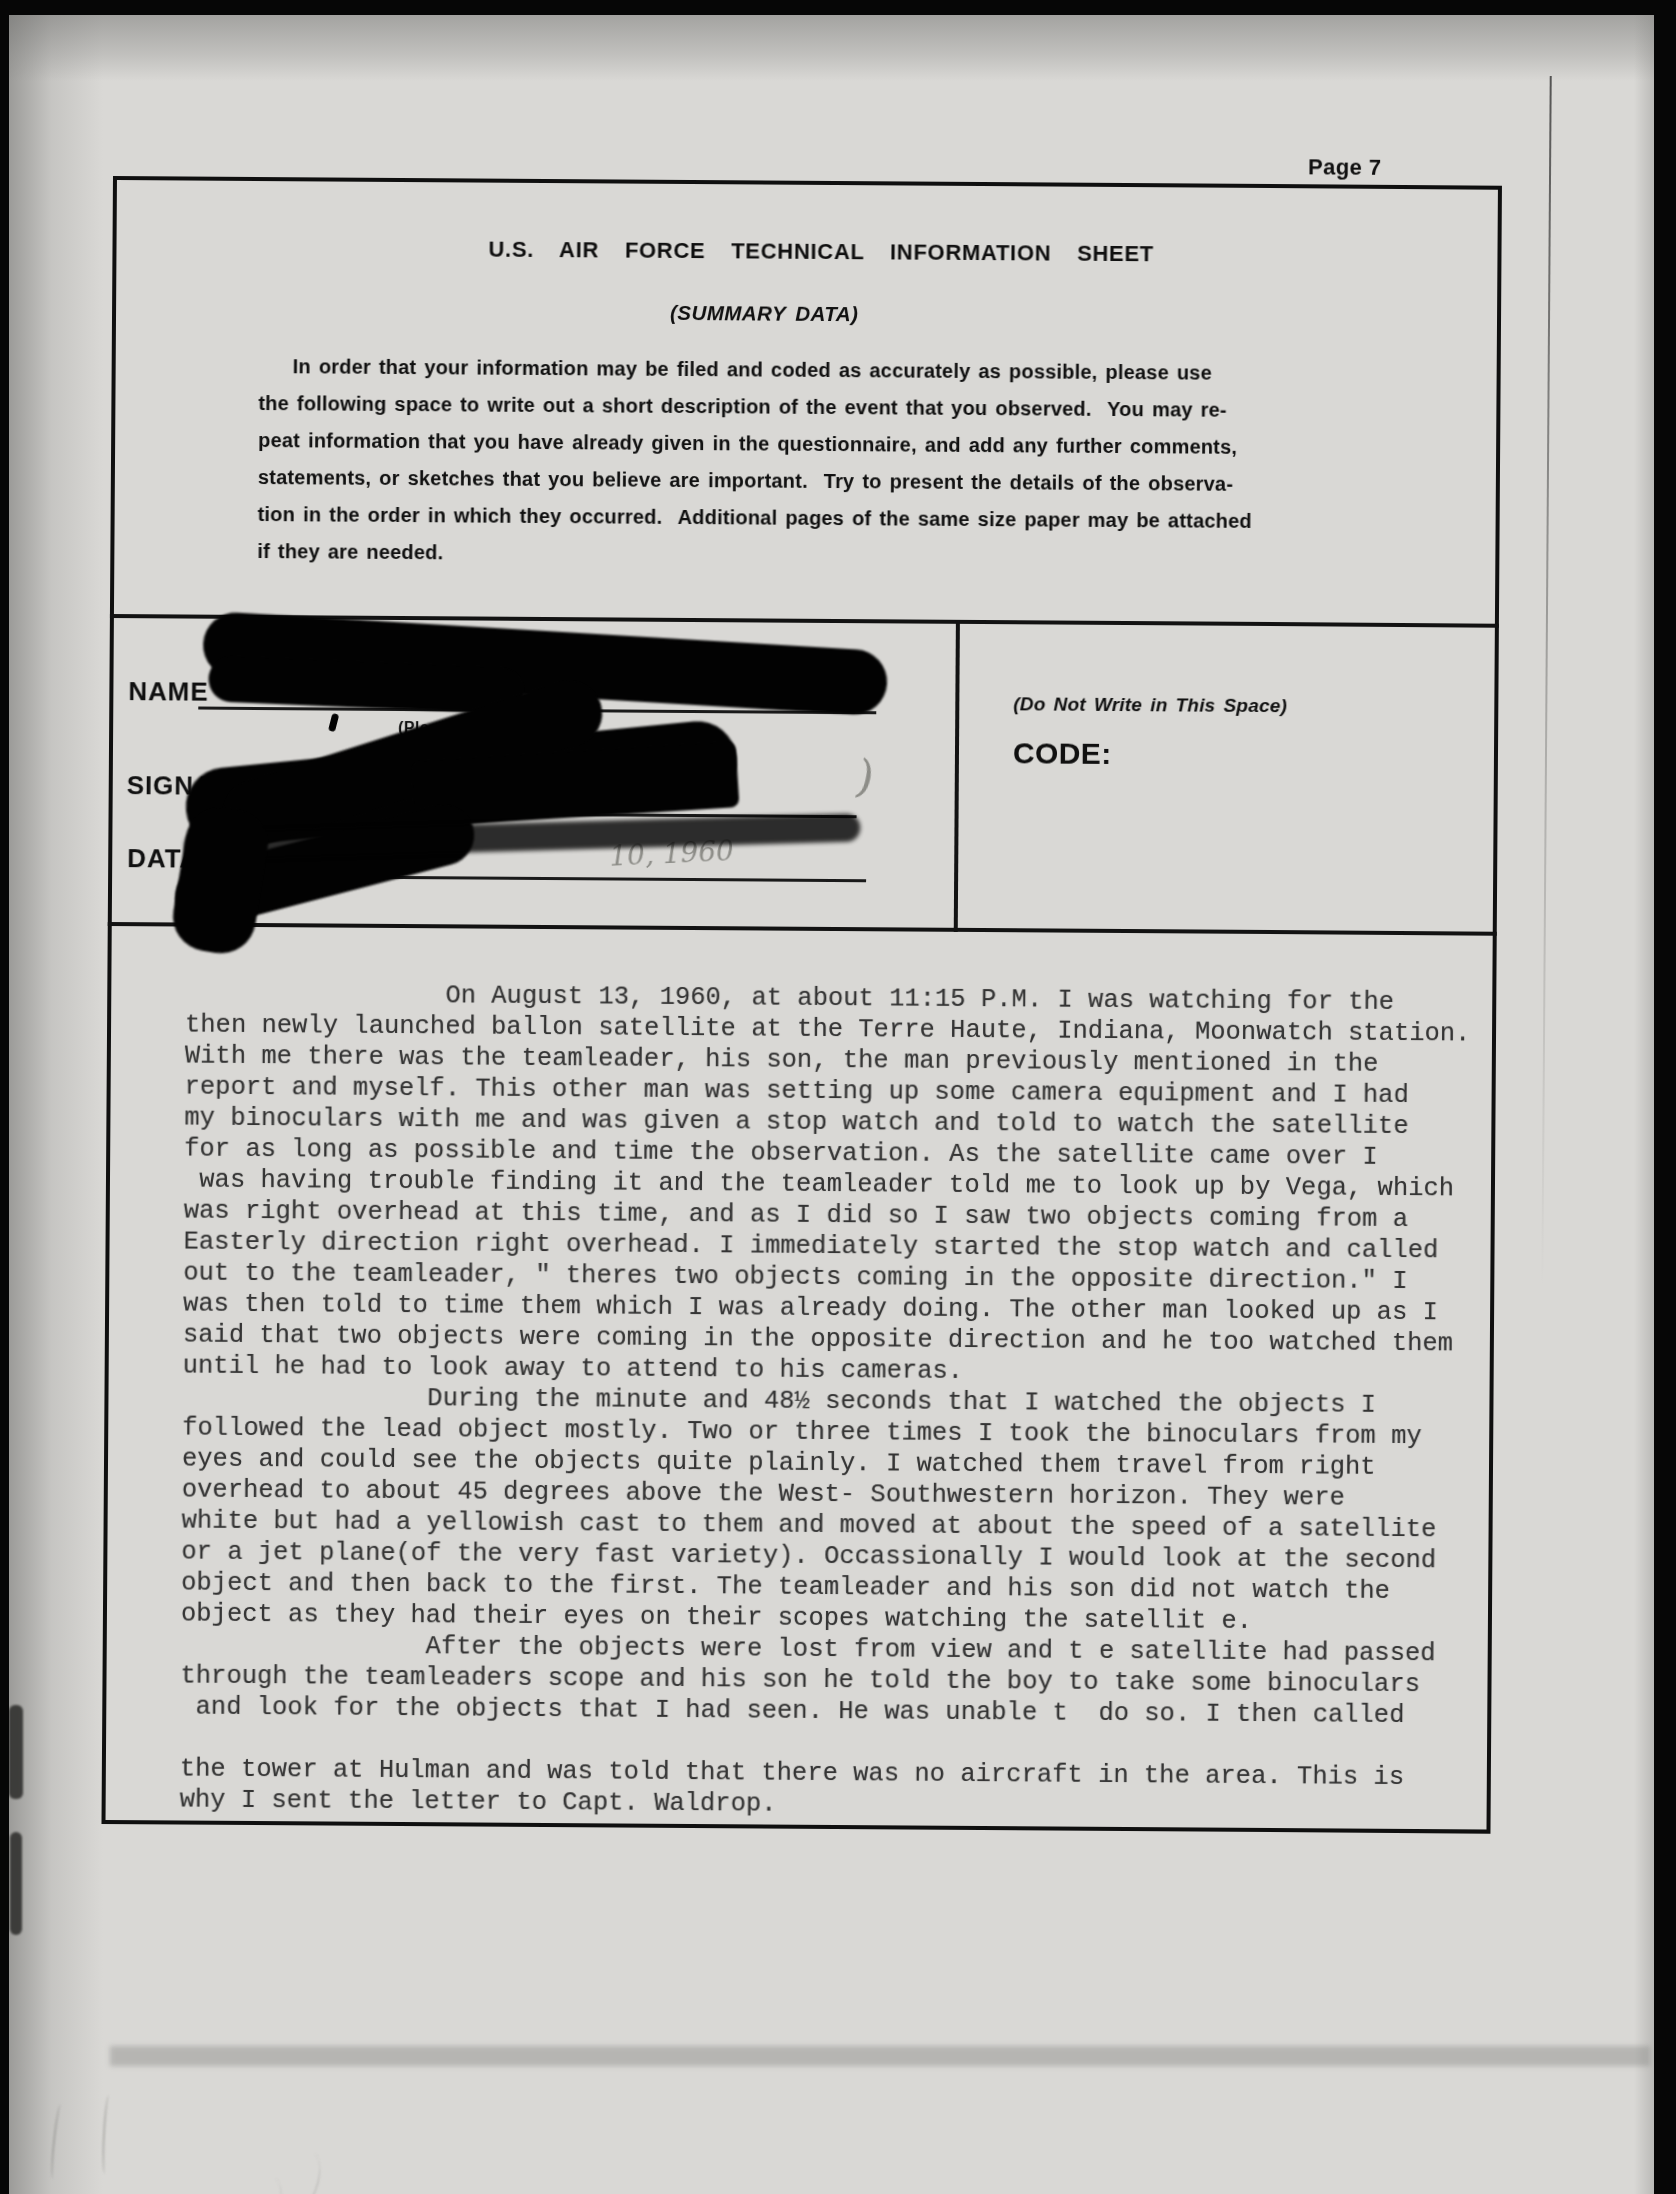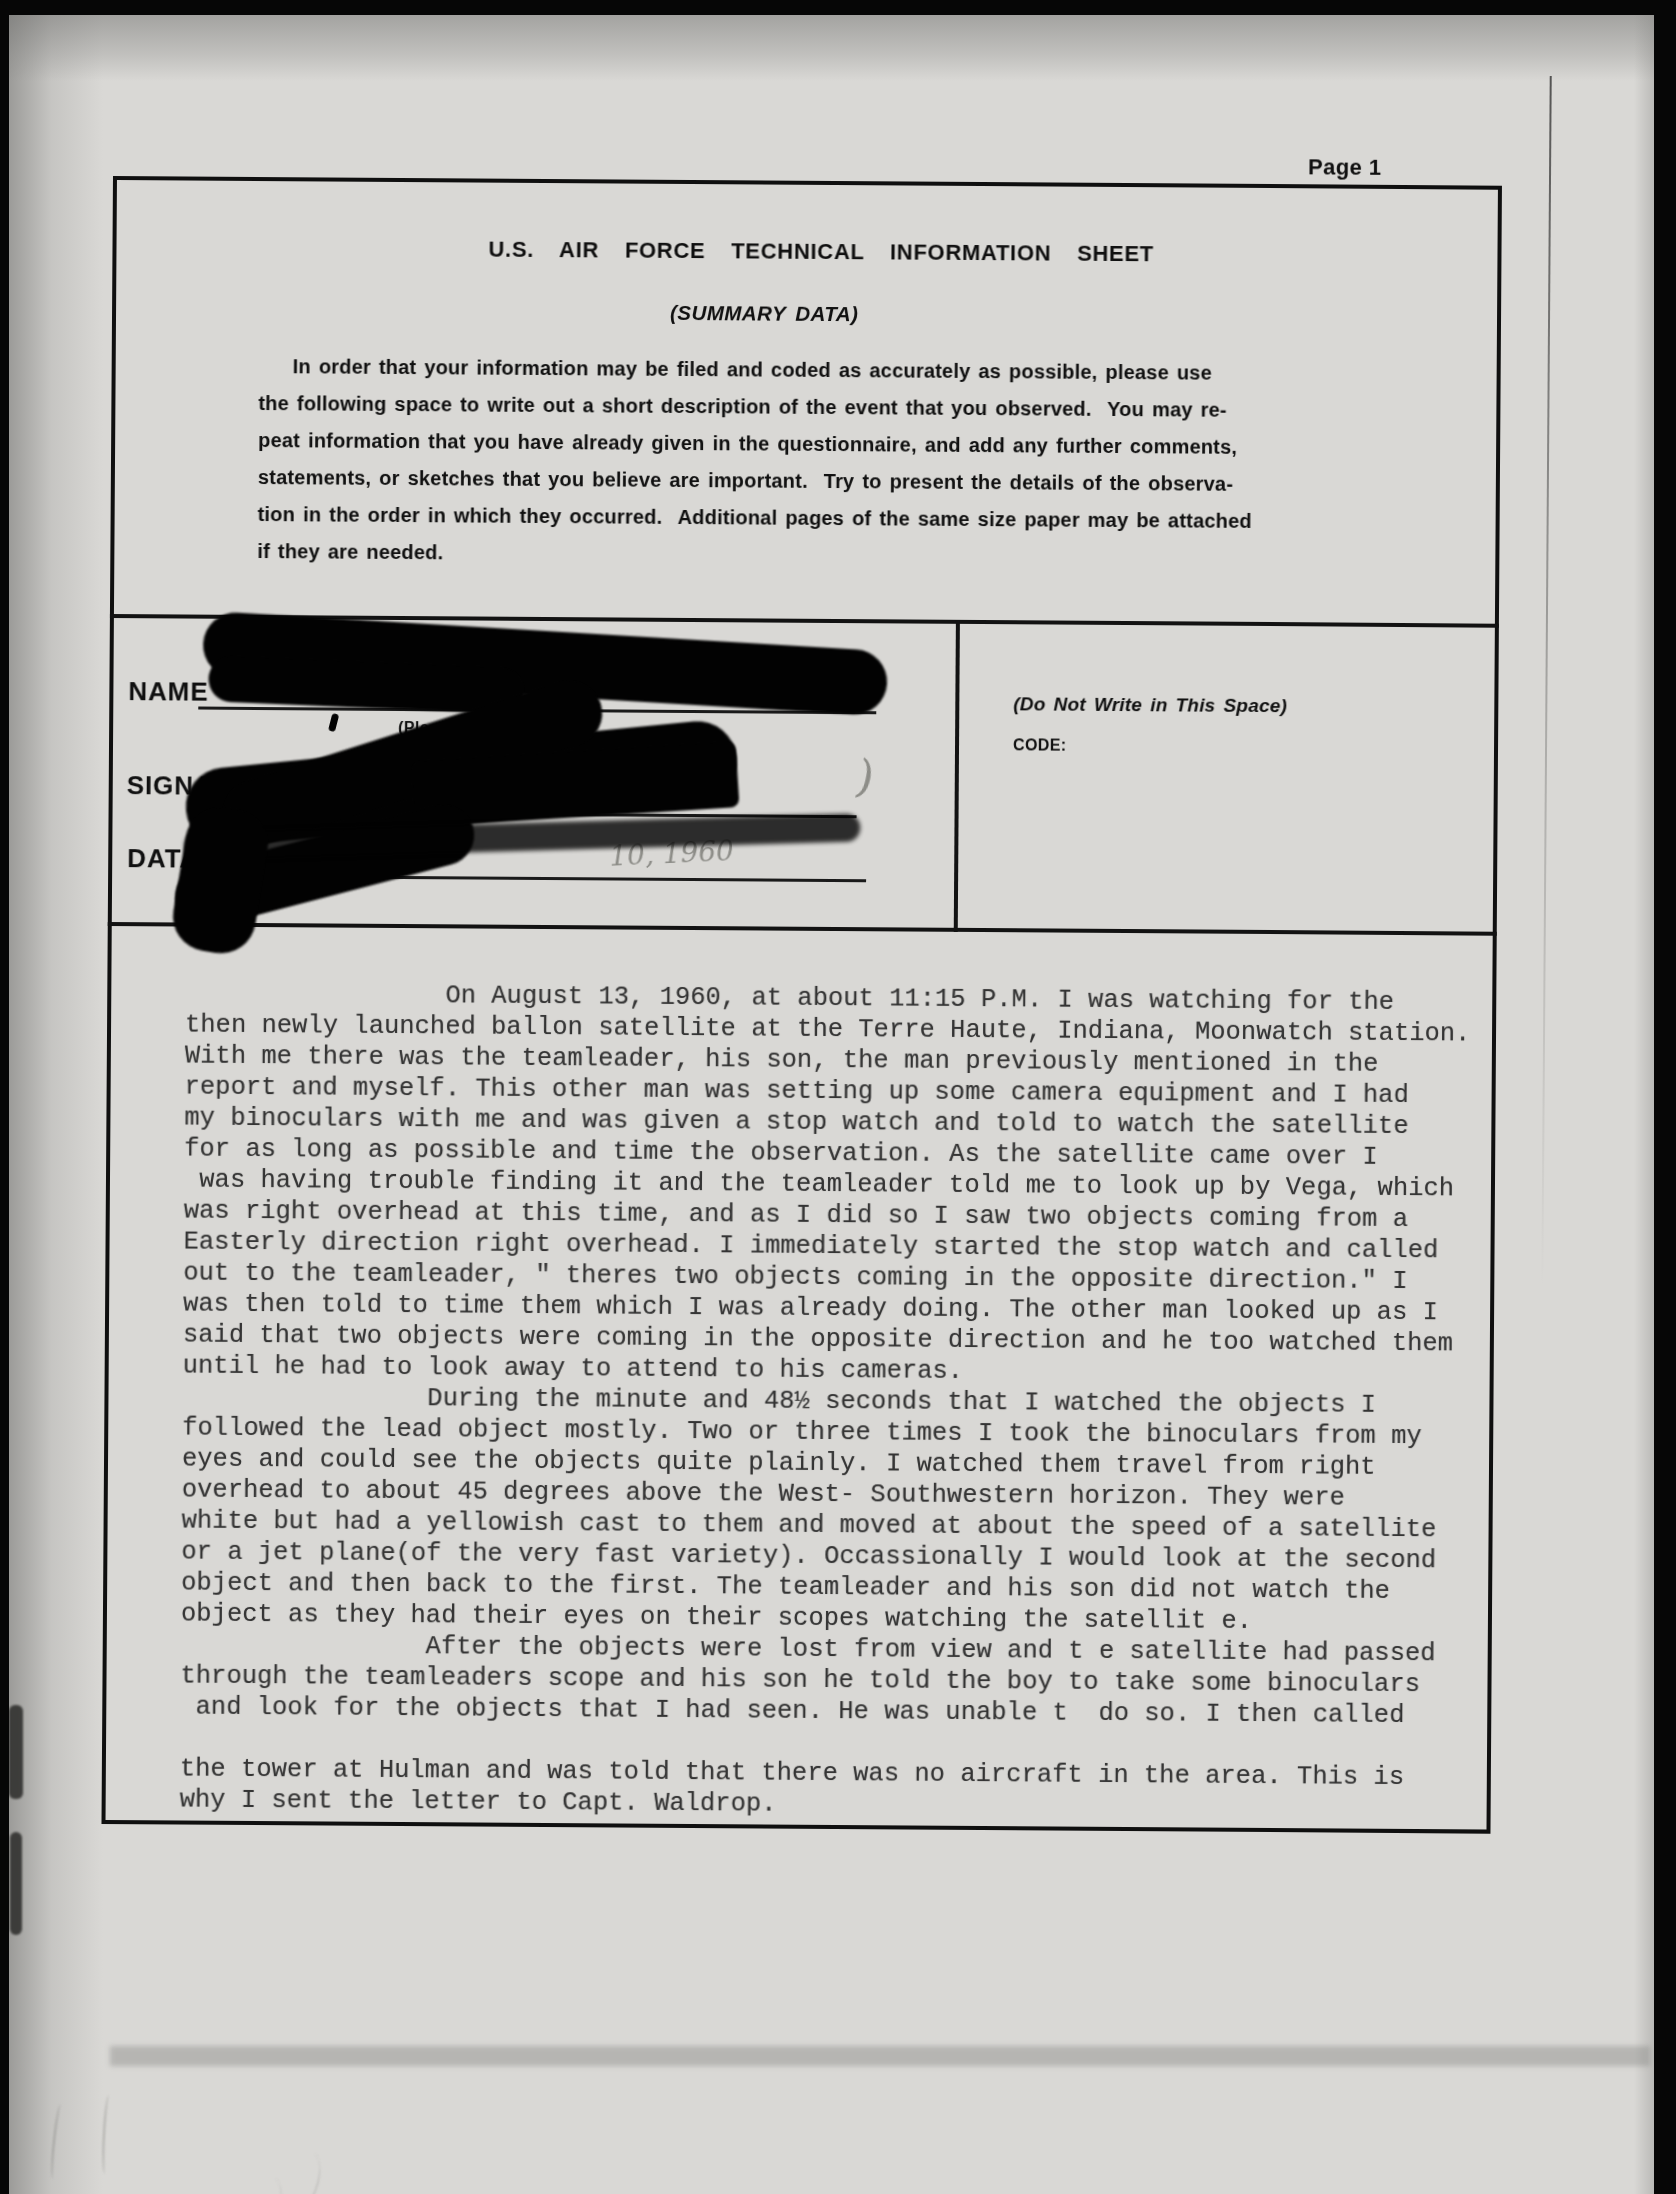--- a/index.html
+++ b/index.html
@@ -24,21 +24,21 @@
   .hline{position:absolute;background:#121212;height:3.5px;}
   .vline{position:absolute;background:#121212;width:3.5px;}
   .rule{position:absolute;background:#1a1a1a;height:2.6px;}
   .title{font-size:22px;font-weight:bold;letter-spacing:0.7px;word-spacing:6.1px;}
   .subtitle{font-size:20.6px;font-weight:bold;font-style:italic;letter-spacing:0.4px;word-spacing:3.5px;}
   .instr{font-size:20px;font-weight:bold;line-height:37px;letter-spacing:0.2px;word-spacing:2.2px;}
   .instr .fl{text-indent:34px;}
   .lab{font-size:26px;font-weight:bold;letter-spacing:0.9px;}
   .small-lab{font-size:16px;font-weight:bold;letter-spacing:0.4px;}
   .dnw{font-size:19px;font-weight:bold;font-style:italic;letter-spacing:0.2px;word-spacing:2.6px;}
-  .code{font-size:16px;font-weight:bold;letter-spacing:0.4px;}
+  .code{font-size:30px;font-weight:bold;letter-spacing:0.4px;}
   .page9{font-size:22px;font-weight:bold;letter-spacing:0.4px;}
   .typed{font-family:"Liberation Mono","DejaVu Sans Mono",monospace;font-size:25.5px;line-height:31px;
          color:#343434;filter:blur(0.3px);text-shadow:0 0 0.9px rgba(40,40,40,.35);}
   .bl{white-space:pre;height:31px;}
   .rb{position:absolute;background:#020202;filter:blur(1.1px);}
   .ghost{position:absolute;font-family:"DejaVu Serif",serif;color:#8d8d88;filter:blur(0.4px);}
   .pencil{position:absolute;border-bottom:2.6px solid rgba(88,88,86,.32);border-radius:48%;filter:blur(0.9px);}
   .edgeblob{position:absolute;background:#2b2b29;border-radius:6.1px;filter:blur(1.3px);opacity:.85;}
   .artifact{position:absolute;left:1549px;top:66px;width:2.2px;height:1211px;
      background:linear-gradient(180deg,rgba(40,40,40,.75),rgba(90,90,88,.35) 55%,rgba(120,120,118,0));}
@@ -58,21 +58,21 @@
     <div class="pencil" style="left:61px;top:2194px;width:237px;height:97px;transform:rotate(-44deg);"></div>
     <div class="pencil" style="left:75px;top:2221px;width:202px;height:88px;transform:rotate(-50deg);"></div>
     <div class="pencil" style="left:44px;top:2089px;width:6.1px;height:75px;border-bottom:none;border-left:2.6px solid rgba(88,88,86,.3);transform:rotate(6deg);"></div>
     <div class="pencil" style="left:94px;top:2080px;width:6.1px;height:79px;border-bottom:none;border-left:2.6px solid rgba(88,88,86,.3);transform:rotate(3deg);"></div>
 
     <div class="edgeblob" style="left:0px;top:1690px;width:14px;height:94px;"></div>
     <div class="edgeblob" style="left:0.9px;top:1817px;width:12.3px;height:103px;"></div>
 
     <div class="tilt">
 
-      <div class="abs print page9 nowrap" style="left:1308px;top:146px;">Page 1</div>
+      <div class="abs print page9 nowrap" style="left:1308px;top:146px;">Page 7</div>
 
       <div class="artifact"></div>
 
       <div class="formbox"></div>
 
       <div class="abs print title nowrap" style="left:489px;top:234px;">U.S.  AIR  FORCE  TECHNICAL  INFORMATION  SHEET</div>
       <div class="abs print subtitle nowrap" style="left:671px;top:297px;">(SUMMARY DATA)</div>
 
       <div class="abs print instr" style="left:260px;top:347px;">
         <div class="fl nowrap">In order that your information may be filed and coded as accurately as possible, please use</div>

